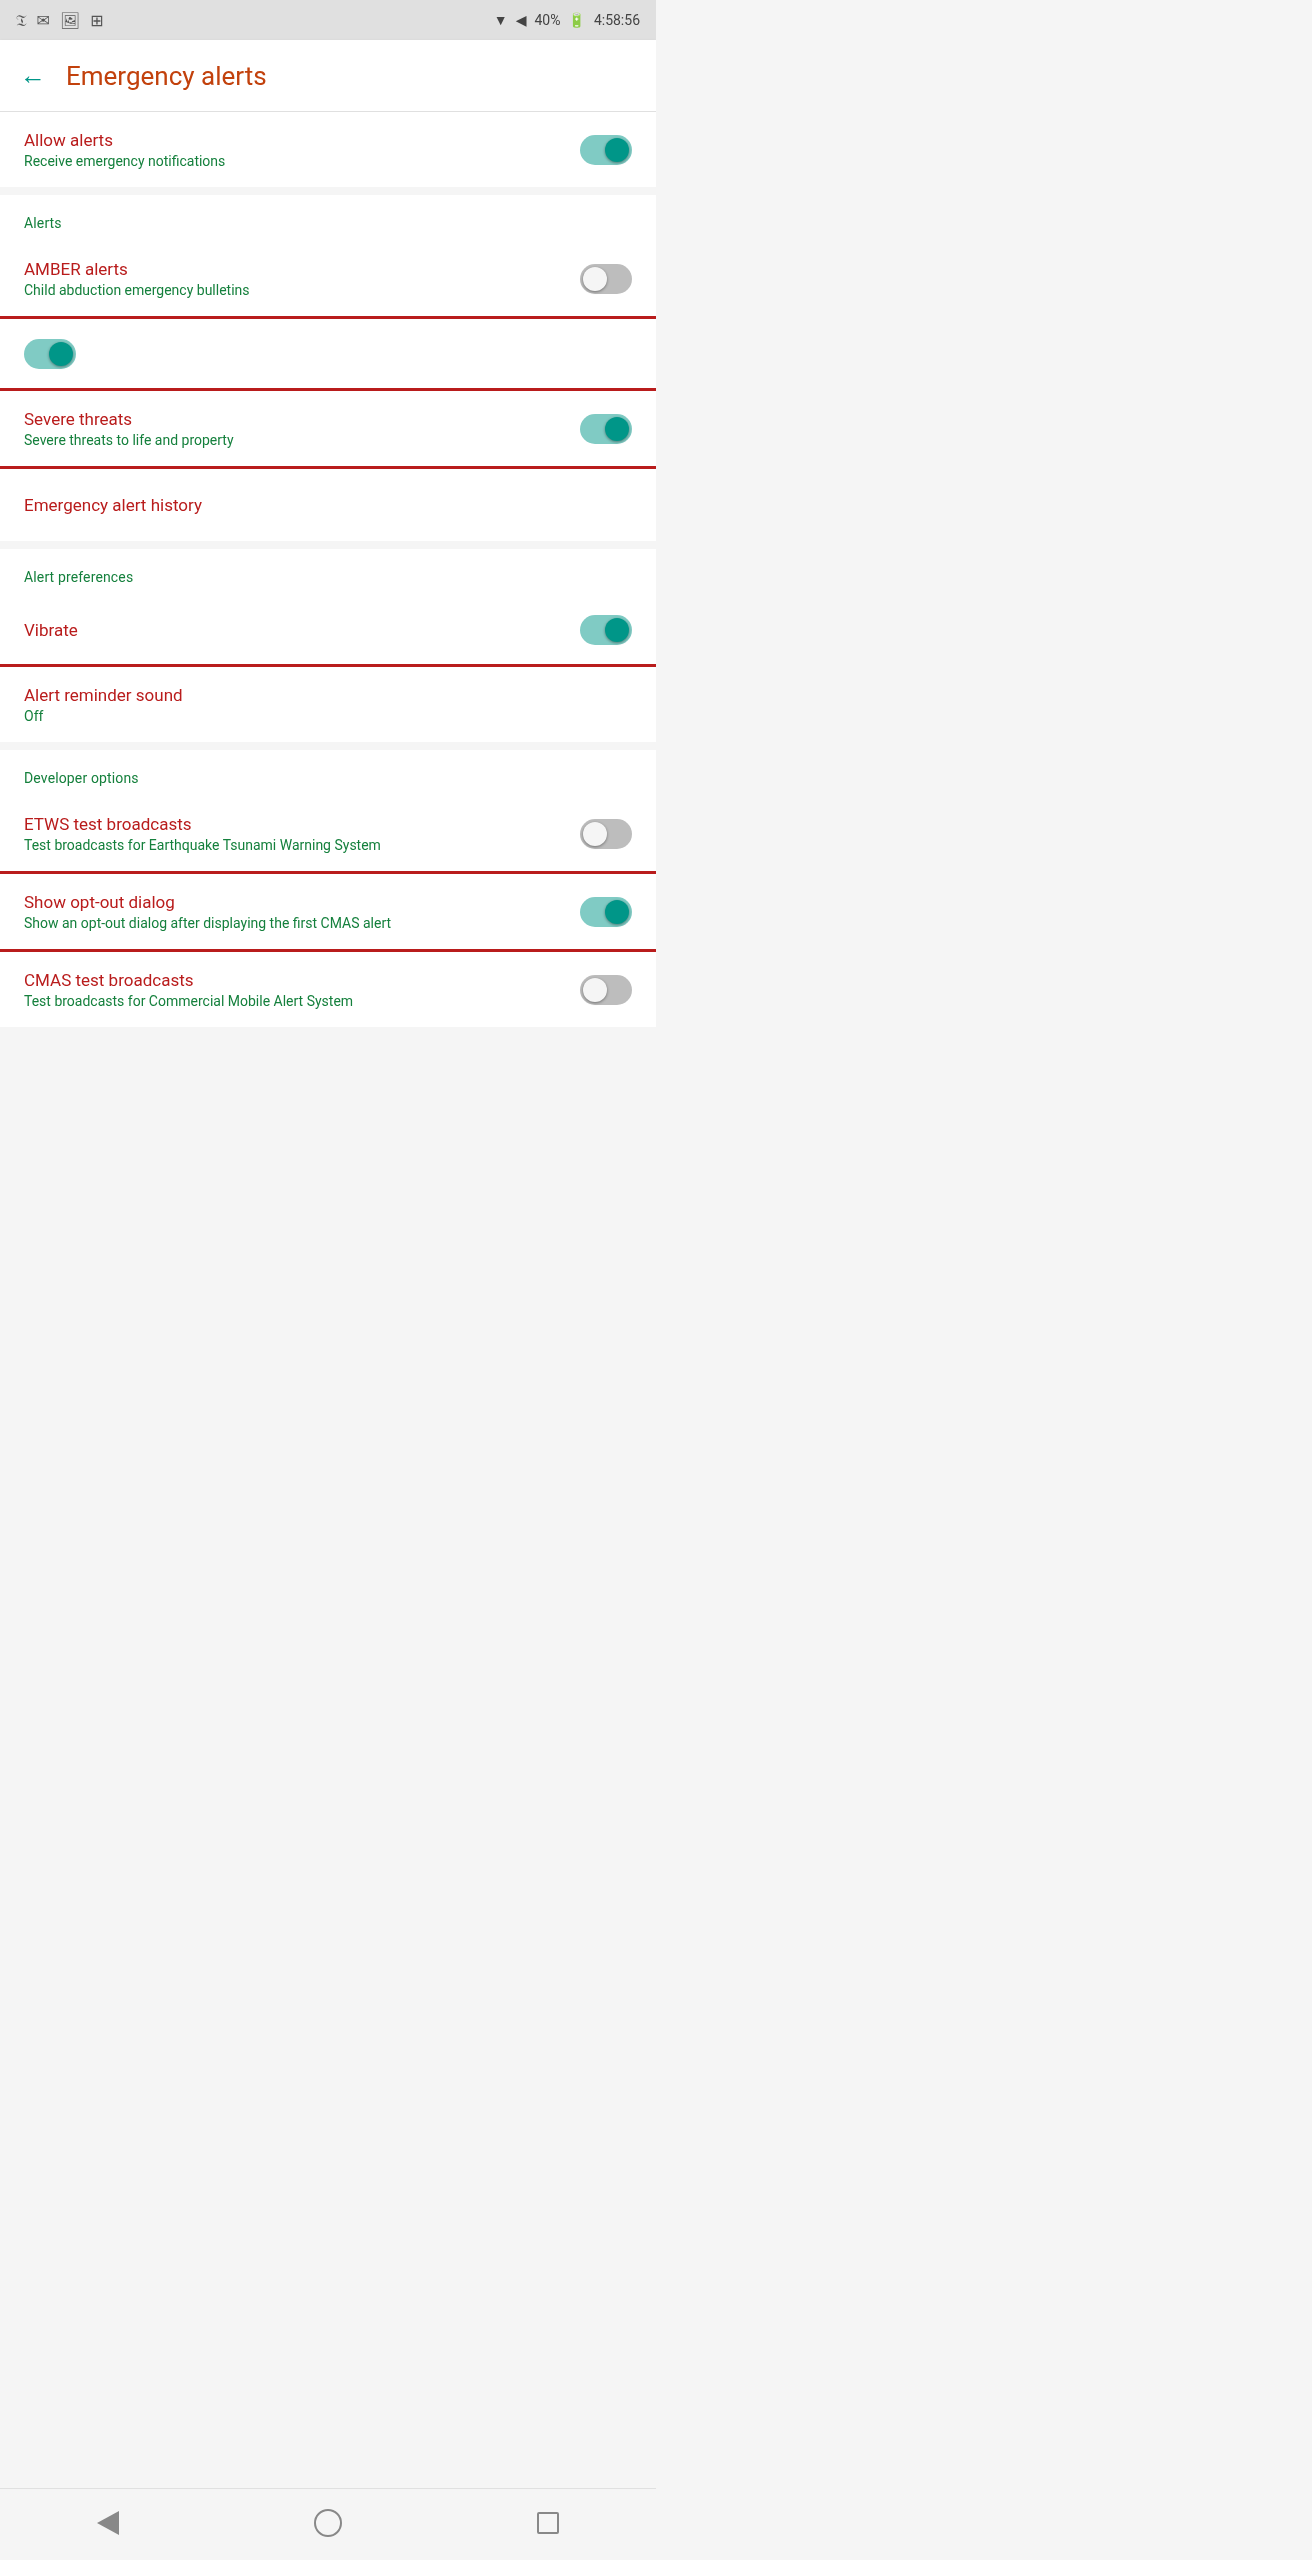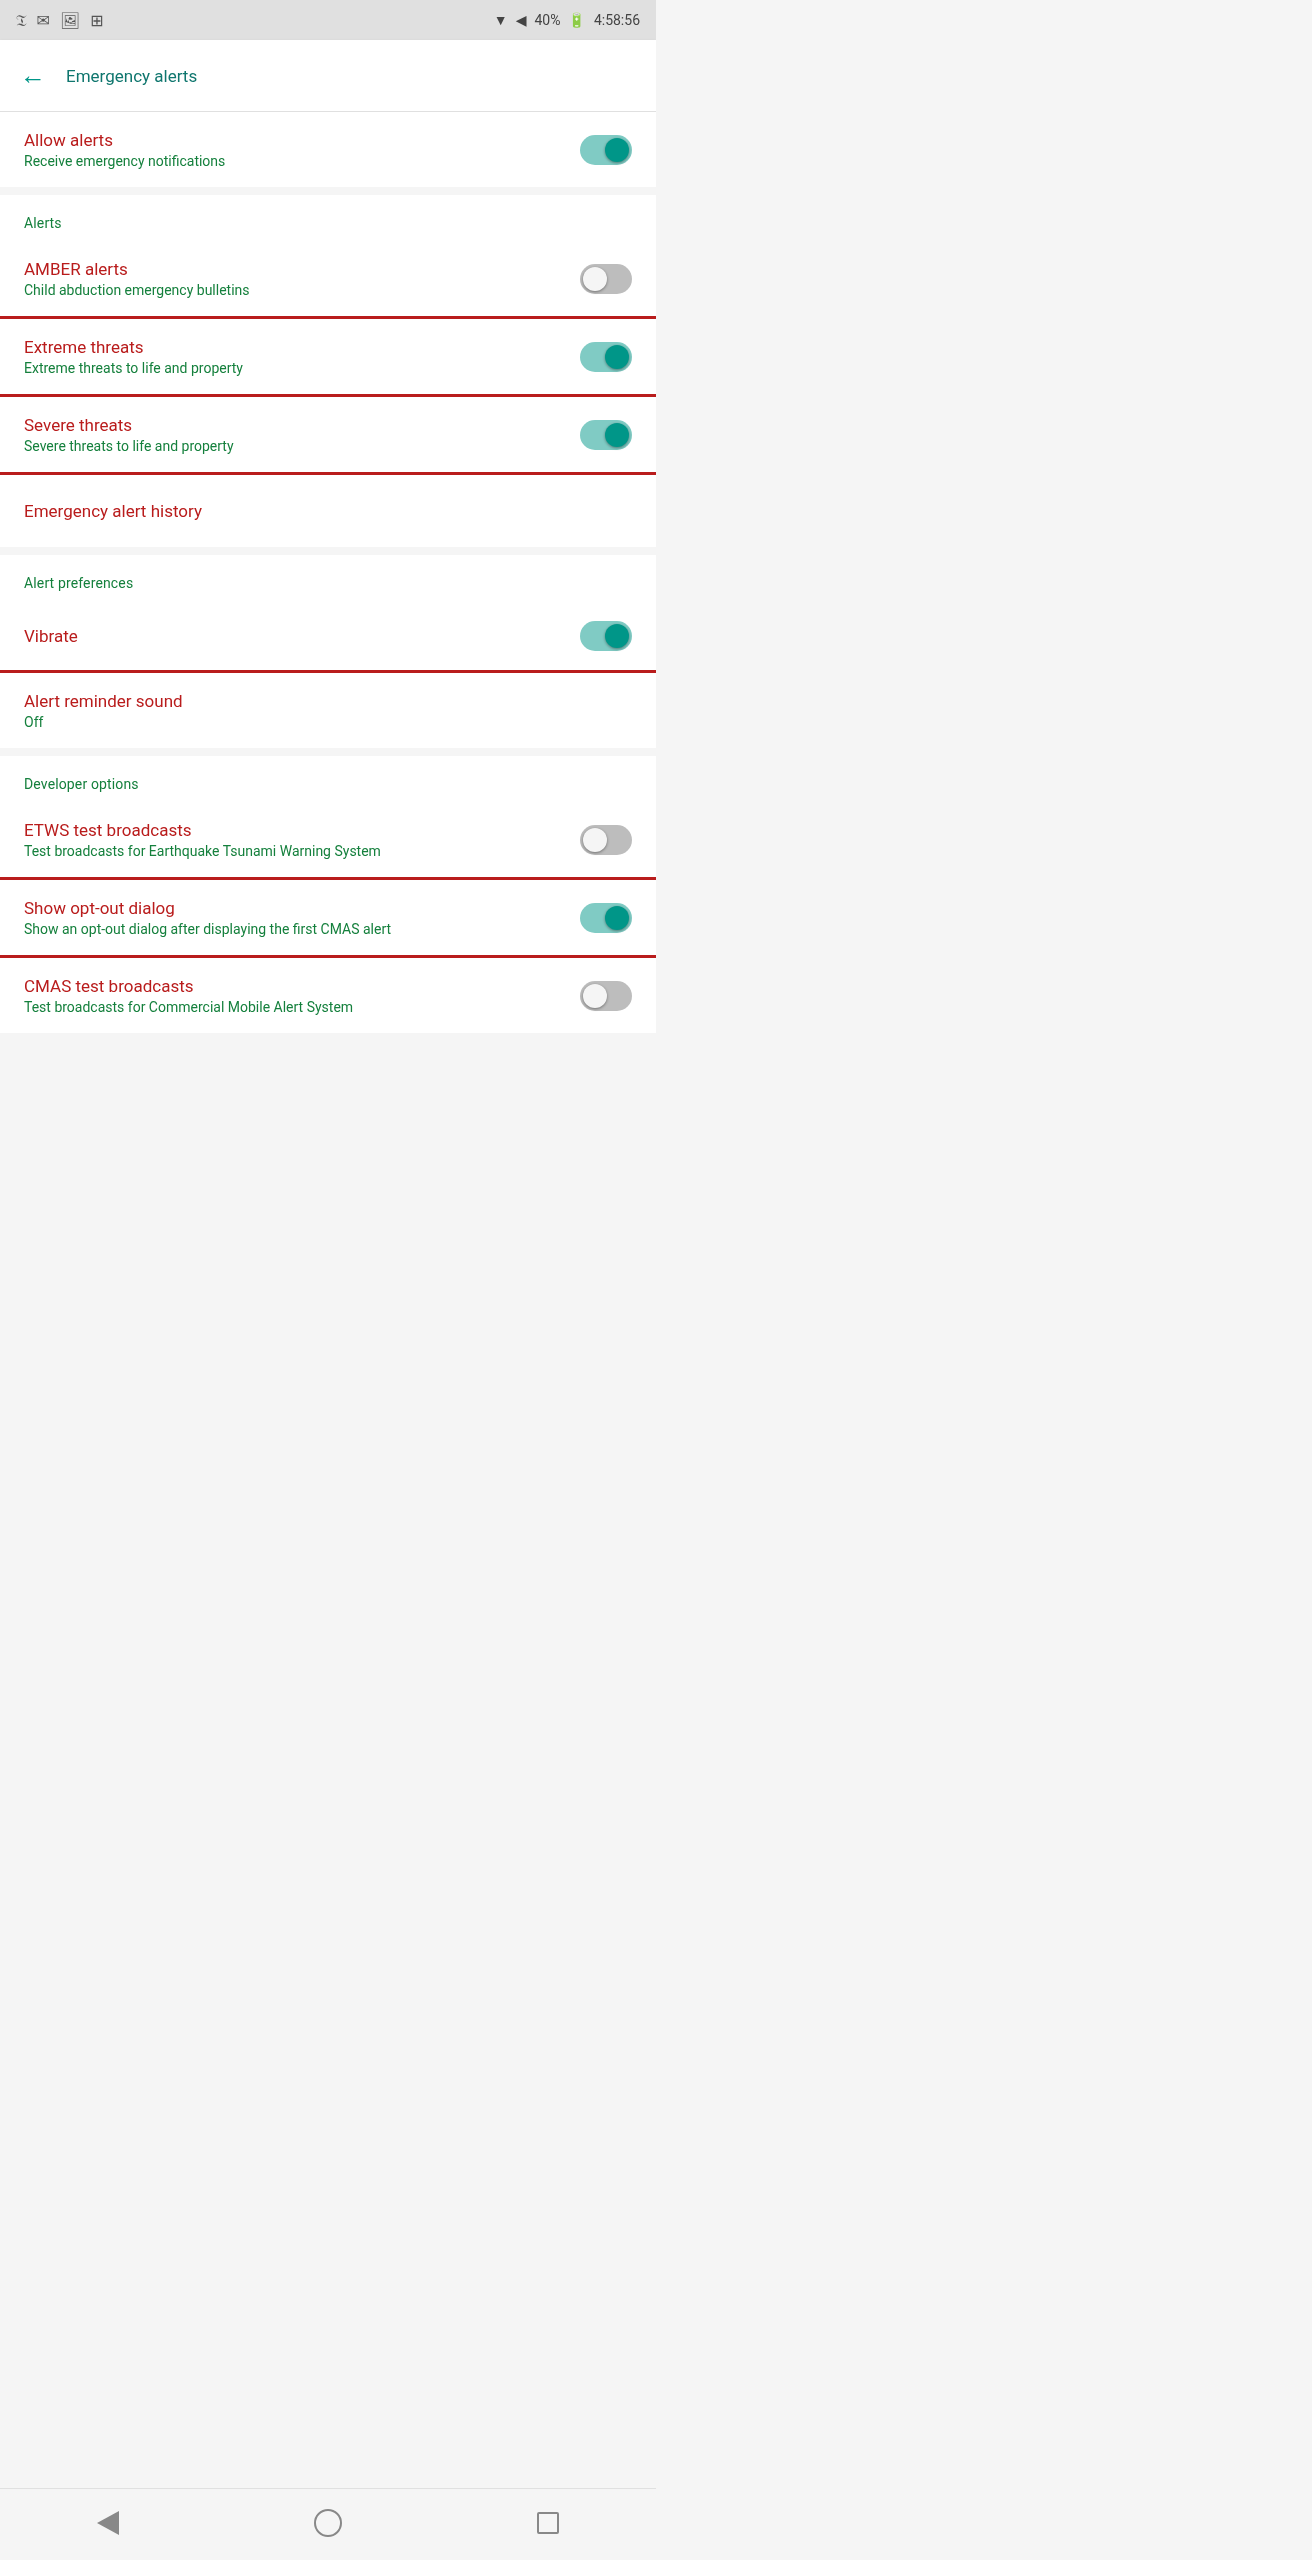--- a/index.html
+++ b/index.html
@@ -49,22 +49,22 @@
       gap: 20px;
       border-bottom: 1px solid #e0e0e0;
       box-shadow: 0 1px 3px rgba(0,0,0,0.1);
     }
     .back-arrow {
       color: #009688;
       font-size: 26px;
       cursor: pointer;
     }
     .app-bar-title {
-      color: #0f766e;
-      font-size: 17px;
+      color: #c2410c;
+      font-size: 26px;
       font-weight: 400;
     }
 
     
     .content {
       background: #f5f5f5;
     }
 
     
     .settings-card {
@@ -237,24 +237,20 @@
         <div class="setting-title">AMBER alerts</div>
         <div class="setting-subtitle">Child abduction emergency bulletins</div>
       </div>
       <div class="toggle off">
         <div class="toggle-track"></div>
         <div class="toggle-thumb"></div>
       </div>
     </div>
 
     <div class="setting-row">
-      <div class="setting-text">
-        <div class="setting-title">Extreme threats</div>
-        <div class="setting-subtitle">Extreme threats to life and property</div>
-      </div>
       <div class="toggle on">
         <div class="toggle-track"></div>
         <div class="toggle-thumb"></div>
       </div>
     </div>
 
     <div class="setting-row">
       <div class="setting-text">
         <div class="setting-title">Severe threats</div>
         <div class="setting-subtitle">Severe threats to life and property</div>

